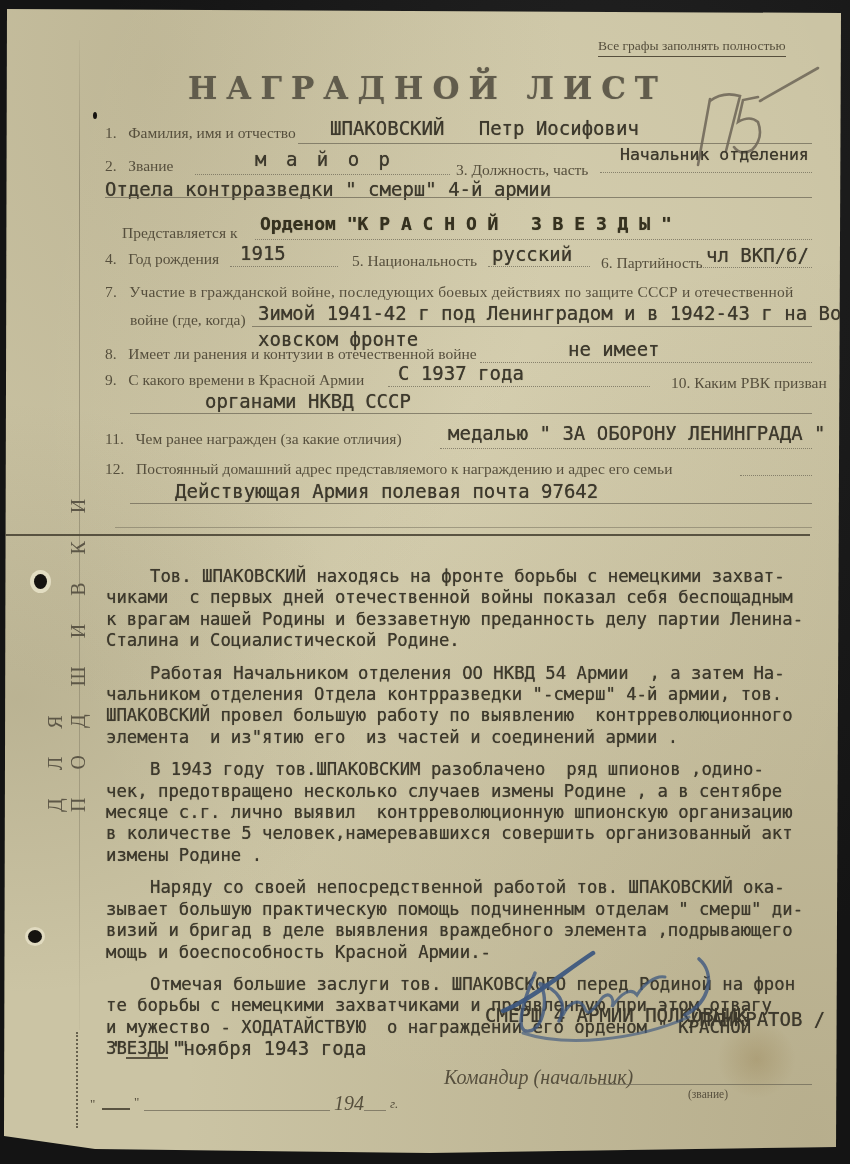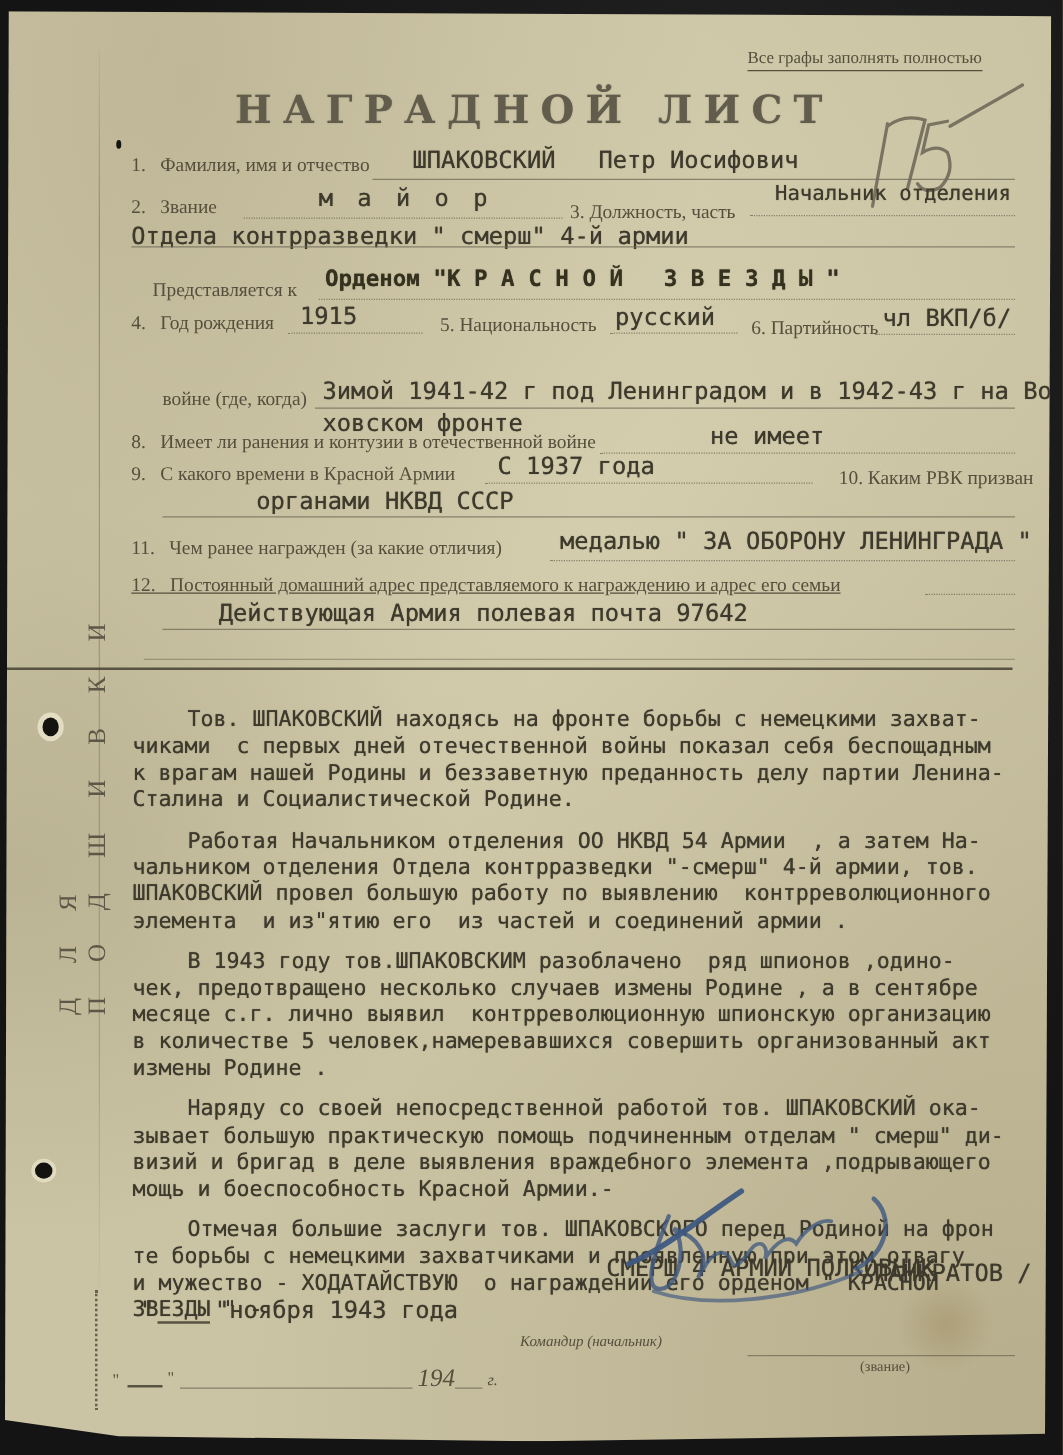--- a/index.html
+++ b/index.html
@@ -78,41 +78,42 @@
     <div class="formtext" style="left:105px;top:250px;">4.   Год рождения</div>
     <div class="typed" style="left:240px;top:242px;">1915</div>
     <div class="rule dotted" style="left:230px;top:265px;width:108px;"></div>
     <div class="formtext" style="left:352px;top:252px;">5. Национальность</div>
     <div class="typed" style="left:492px;top:243px;">русский</div>
     <div class="rule dotted" style="left:488px;top:265px;width:102px;"></div>
     <div class="formtext" style="left:601px;top:254px;">6. Партийность</div>
     <div class="typed" style="left:706px;top:244px;">чл ВКП/б/</div>
     <div class="rule dotted" style="left:700px;top:266px;width:112px;"></div>
 
+    <div class="formtext" style="left:105px;top:283px;letter-spacing:.2px;">7.   Участие в гражданской войне, последующих боевых действиях по защите СССР и отечественной</div>
     <div class="formtext" style="left:130px;top:311px;">войне (где, когда)</div>
     <div class="typed" style="left:258px;top:302px;">Зимой 1941-42 г под Ленинградом и в 1942-43 г на Вол-</div>
     <div class="rule" style="left:252px;top:326px;width:560px;"></div>
     <div class="typed" style="left:258px;top:328px;">ховском фронте</div>
 
     <div class="formtext" style="left:105px;top:345px;">8.   Имеет ли ранения и контузии в отечественной войне</div>
     <div class="typed" style="left:568px;top:338px;">не имеет</div>
     <div class="rule dotted" style="left:480px;top:361px;width:332px;"></div>
 
     <div class="formtext" style="left:105px;top:371px;">9.   С какого времени в Красной Армии</div>
     <div class="typed" style="left:398px;top:362px;">С 1937 года</div>
     <div class="rule dotted" style="left:388px;top:385px;width:262px;"></div>
     <div class="formtext" style="left:671px;top:374px;">10. Каким РВК призван</div>
     <div class="typed" style="left:205px;top:390px;">органами НКВД СССР</div>
     <div class="rule" style="left:130px;top:413px;width:682px;"></div>
 
     <div class="formtext" style="left:105px;top:430px;">11.   Чем ранее награжден (за какие отличия)</div>
     <div class="typed" style="left:448px;top:422px;">медалью " ЗА ОБОРОНУ ЛЕНИНГРАДА "</div>
     <div class="rule dotted" style="left:440px;top:447px;width:372px;"></div>
 
-    <div class="formtext" style="left:105px;top:460px;text-decoration:underline;">12.   Постоянный домашний адрес представляемого к награждению и адрес его семьи</div>
+    <div class="formtext" style="left:105px;top:460px;">12.   Постоянный домашний адрес представляемого к награждению и адрес его семьи</div>
     <div class="rule dotted" style="left:740px;top:474px;width:72px;"></div>
     <div class="typed" style="left:175px;top:480px;">Действующая Армия полевая почта 97642</div>
     <div class="rule" style="left:130px;top:503px;width:682px;"></div>
     <div class="rule" style="left:115px;top:527px;width:697px;opacity:.5;"></div>
     <div class="rule heavy" style="left:0px;top:534px;width:810px;"></div>
 
 
     <div class="typed" style="left:106px;top:566px;width:715px;white-space:normal;font-size:17.3px;line-height:21.4px;">
       <p class="para">Тов. ШПАКОВСКИЙ находясь на фронте борьбы с немецкими захват-
 чиками  с первых дней отечественной войны показал себя беспощадным
@@ -148,21 +149,21 @@
         <path d="M88,70 C96,54 106,54 110,64 C114,74 122,58 128,52 C134,47 140,52 137,62 C146,48 156,42 162,50 C168,40 180,30 190,32" stroke-width="3" opacity=".75"></path>
         <path d="M224,14 C240,28 236,56 210,70" stroke-width="3.6" opacity=".8"></path>
         <path d="M48,88 C90,102 160,96 214,72" stroke-width="3" opacity=".65"></path>
       </g>
     </svg>
 
     <div class="typed" style="left:112px;top:1037px;">"</div>
     <div class="rule heavy" style="left:126px;top:1057px;width:42px;"></div>
     <div class="typed" style="left:172px;top:1037px;">"ноября 1943 года</div>
 
-    <div class="formtext" style="left:416px;top:1066px;font-style:italic;font-size:12px;">Командир (начальник)</div>
+    <div class="formtext" style="left:444px;top:1066px;font-style:italic;font-size:20px;">Командир (начальник)</div>
     <div class="rule" style="left:598px;top:1084px;width:214px;"></div>
     <div class="formtext" style="left:688px;top:1088px;font-size:11.5px;">(звание)</div>
 
     <div class="formtext" style="left:90px;top:1096px;font-size:13px;">"</div>
     <div class="rule heavy" style="left:102px;top:1108px;width:28px;"></div>
     <div class="formtext" style="left:134px;top:1094px;font-size:13px;">"</div>
     <div class="rule" style="left:144px;top:1110px;width:186px;"></div>
     <div class="formtext" style="left:334px;top:1092px;font-style:italic;font-size:20px;">194</div>
     <div class="rule" style="left:364px;top:1110px;width:22px;"></div>
     <div class="formtext" style="left:390px;top:1096px;font-style:italic;font-size:13px;">г.</div>

